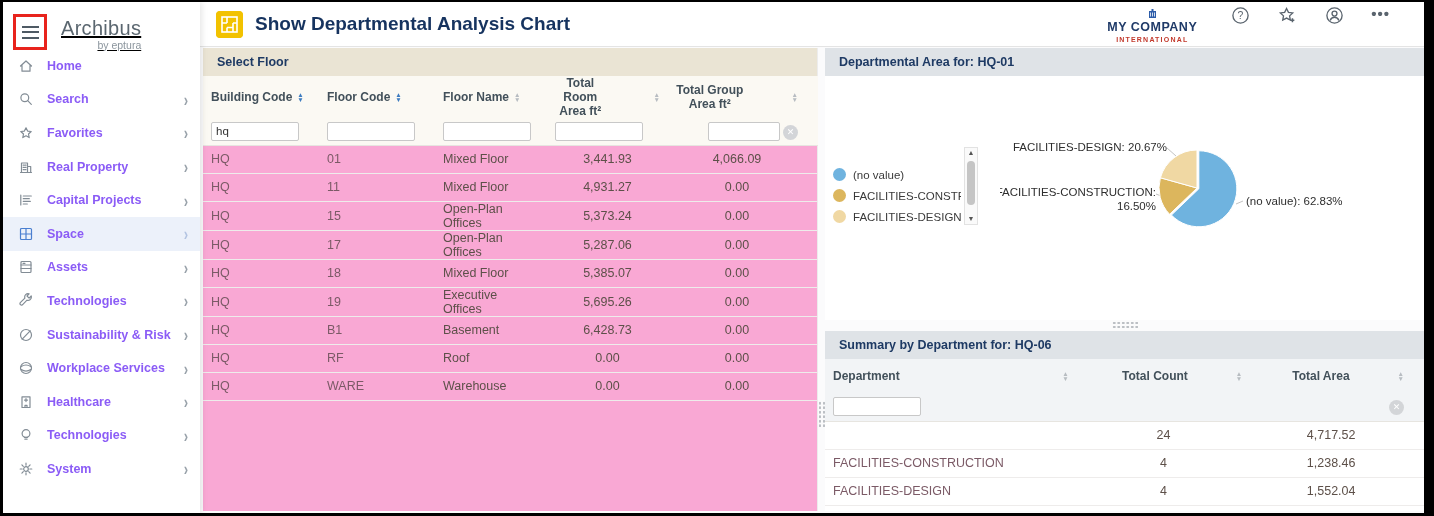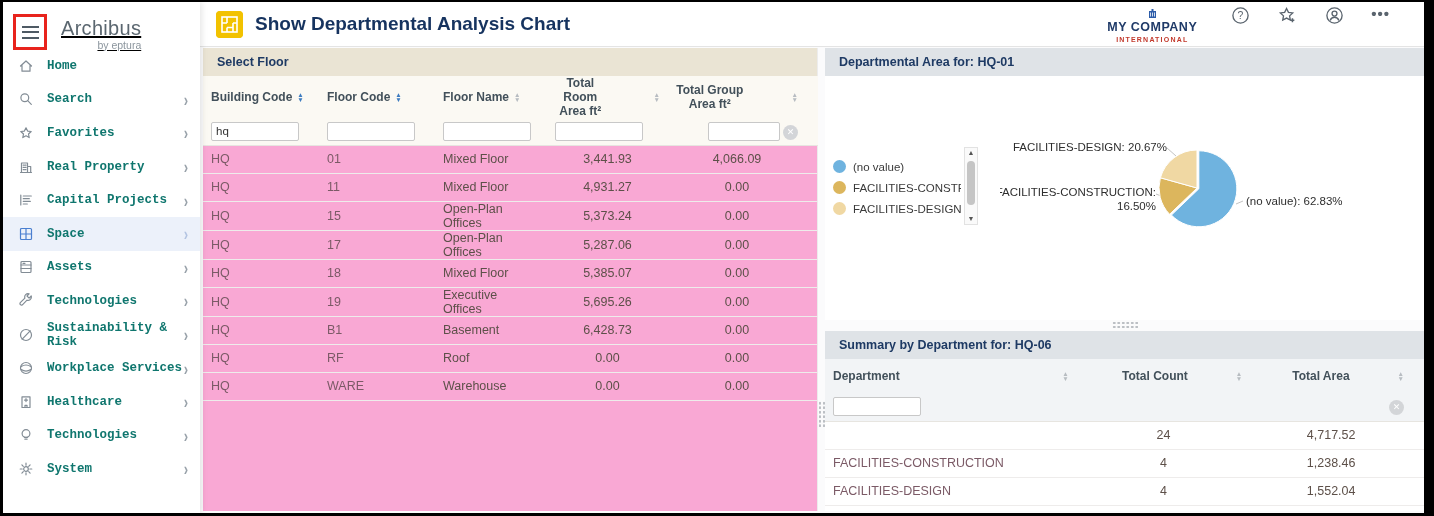--- a/index.html
+++ b/index.html
@@ -16,21 +16,21 @@
   .menu-btn i { display:block; width:17px; height:2px; background:#4e5a64; }
   .logo-txt { margin-left:14px; line-height:1; }
   .logo-main { font-size:20px; color:#5b6770; letter-spacing:.3px; }
   .logo-sub { font-size:10.5px; color:#8b959d; text-align:right; margin-top:2px; }
   .nav { position:absolute; top:47px; left:0; right:0; }
   .nav-item { height:33.6px; display:flex; align-items:center; padding:0 12px 0 15px; cursor:pointer; }
   .nav-item.active { background:#ecf1fa; }
   .nav-ico { width:16px; height:16px; flex:0 0 16px; margin-right:13px; display:flex; align-items:center; justify-content:center; }
   .nav-ico svg { width:16px; height:16px; stroke:#828c95; fill:none; stroke-width:1.2; stroke-linecap:round; stroke-linejoin:round; }
   .nav-item.active .nav-ico svg { stroke:#4a7fd0; }
-  .nav-lbl { font-size:12.5px; font-weight:700; color:#0f766e; flex:1 1 auto;font-family:Liberation Mono, monospace; }
+  .nav-lbl { font-size:12.5px; font-weight:700; color:#8b5cf6; flex:1 1 auto; }
   .nav-chev { font-size:13px; color:#99a2aa; font-weight:700; transform:scaleY(1.4); }
   .nav-item.active .nav-chev { color:#b3c4e2; }
 
   
   .main { position:absolute; left:197px; right:0; top:0; bottom:0; }
   .main-hdr { position:absolute; left:0; right:0; top:0; height:45px; background:#fff;
               border-bottom:1px solid #e4e4e4; display:flex; align-items:center; padding:0 34px 0 16px; }
   .title-ico { width:27px; height:27px; border-radius:4px; background:#f2c200; margin-right:12px; flex:0 0 27px; }
   .page-title { font-size:19px; font-weight:700; color:#16335f; flex:1 1 auto; }
   .hdr-right { display:flex; align-items:flex-start; gap:27px; }
@@ -67,21 +67,21 @@
   .num { text-align:center; }
   .pr20 { padding-right:20px !important; }
   .clear-btn { width:15px; height:15px; border-radius:50%; background:#d3d5d8; color:#fff; font-size:9px;
                display:inline-flex; align-items:center; justify-content:center; cursor:pointer; }
   .filters td { height:27px; border-bottom:1px solid #e7e5e0; }
 
   
   .right-panel { position:absolute; left:625px; right:0; top:1px; bottom:2px; }
   .chart-panel { position:absolute; left:0; right:0; top:0; height:272px; background:#fff; }
   .chart-body { position:absolute; left:0; right:0; top:28px; bottom:0; }
-  .legend { position:absolute; left:8px; top:80px; width:130px; }
+  .legend { position:absolute; left:8px; top:88px; width:130px; }
   .leg-item { display:flex; align-items:center; height:21px; cursor:pointer; }
   .leg-dot { width:13px; height:13px; border-radius:50%; flex:0 0 13px; margin-right:7px; }
   .leg-lbl { font-size:11.5px; color:#3a3a3a; white-space:nowrap; overflow:hidden; width:108px; }
   .leg-scroll { position:absolute; left:139px; top:71px; width:14px; height:78px; background:#fafafa; border:1px solid #e2e2e2; }
   .leg-scroll .arr { position:absolute; left:0; right:0; height:10px; font-size:7px; color:#555; text-align:center; line-height:10px; cursor:pointer; }
   .leg-scroll .arr.dn { bottom:0; }
   .leg-thumb { position:absolute; left:2px; width:8px; top:13px; height:44px; background:#c5c5c5; border-radius:4px; cursor:grab; }
   .pie-wrap { position:absolute; left:175px; top:59px; width:380px; height:120px; }
   .pie-lbl { font-size:11.5px; fill:#2e2e2e; }
   .leader { stroke:#c3c3c3; stroke-width:1; fill:none; }

